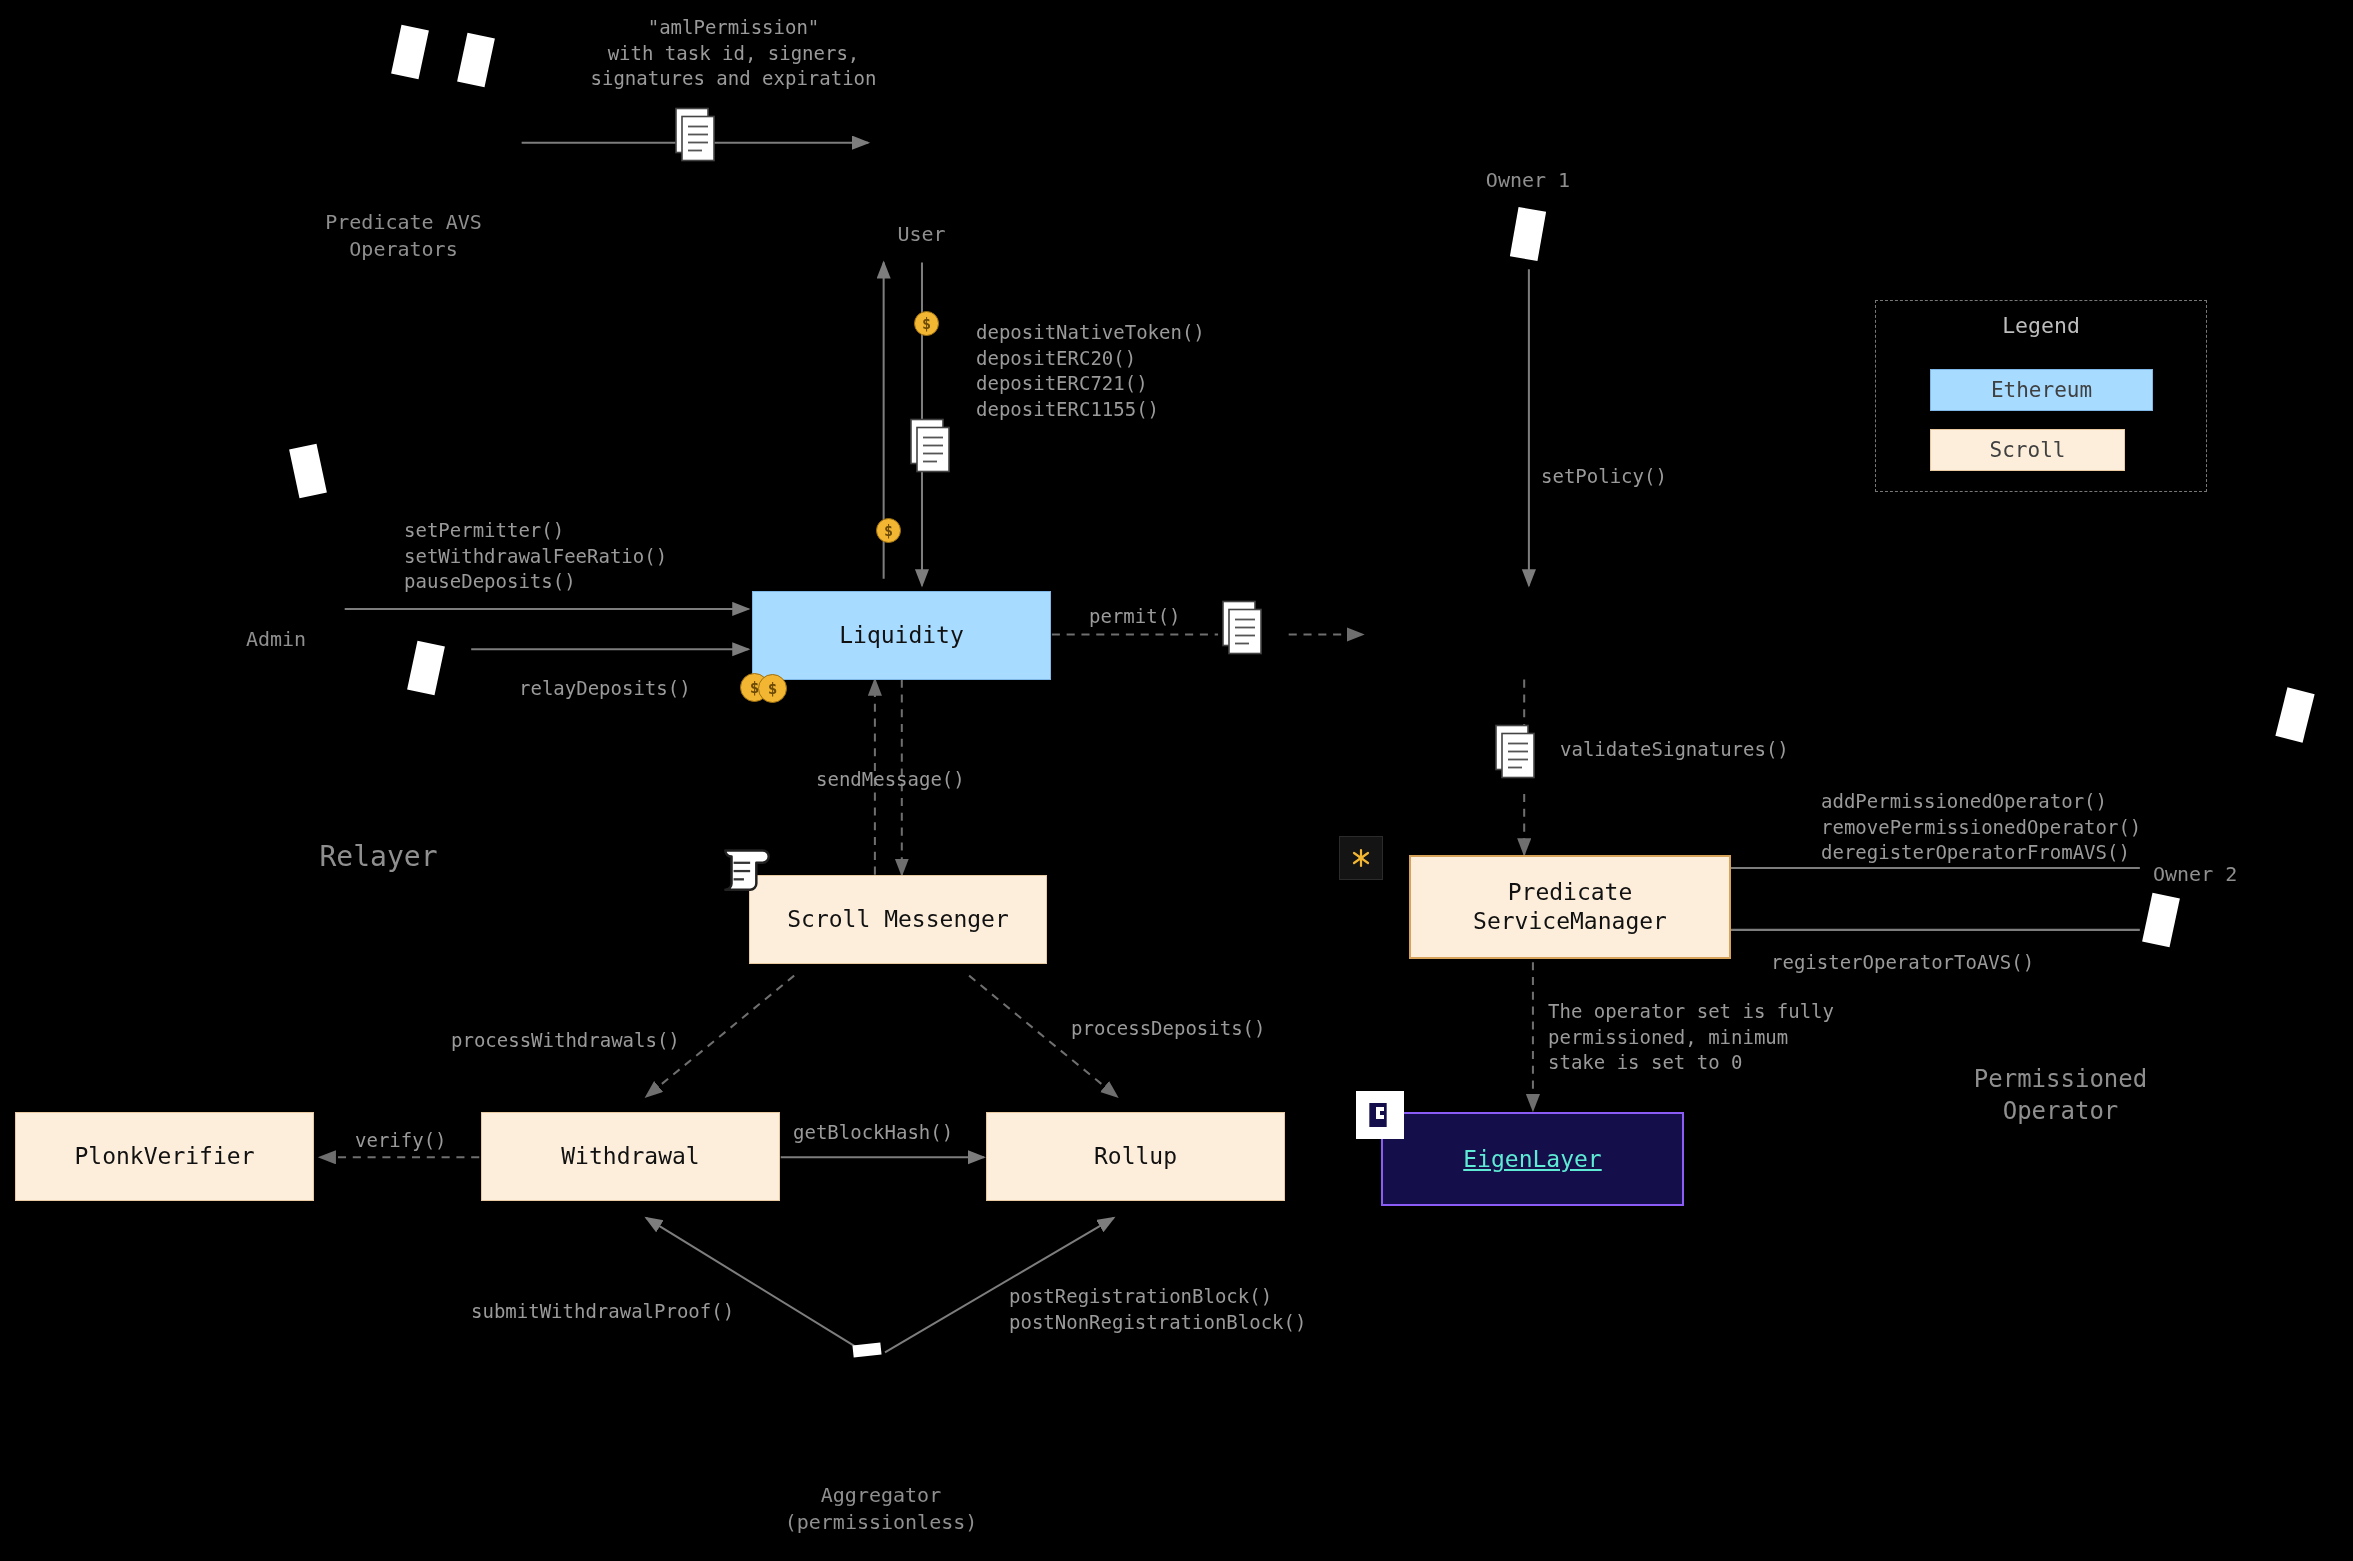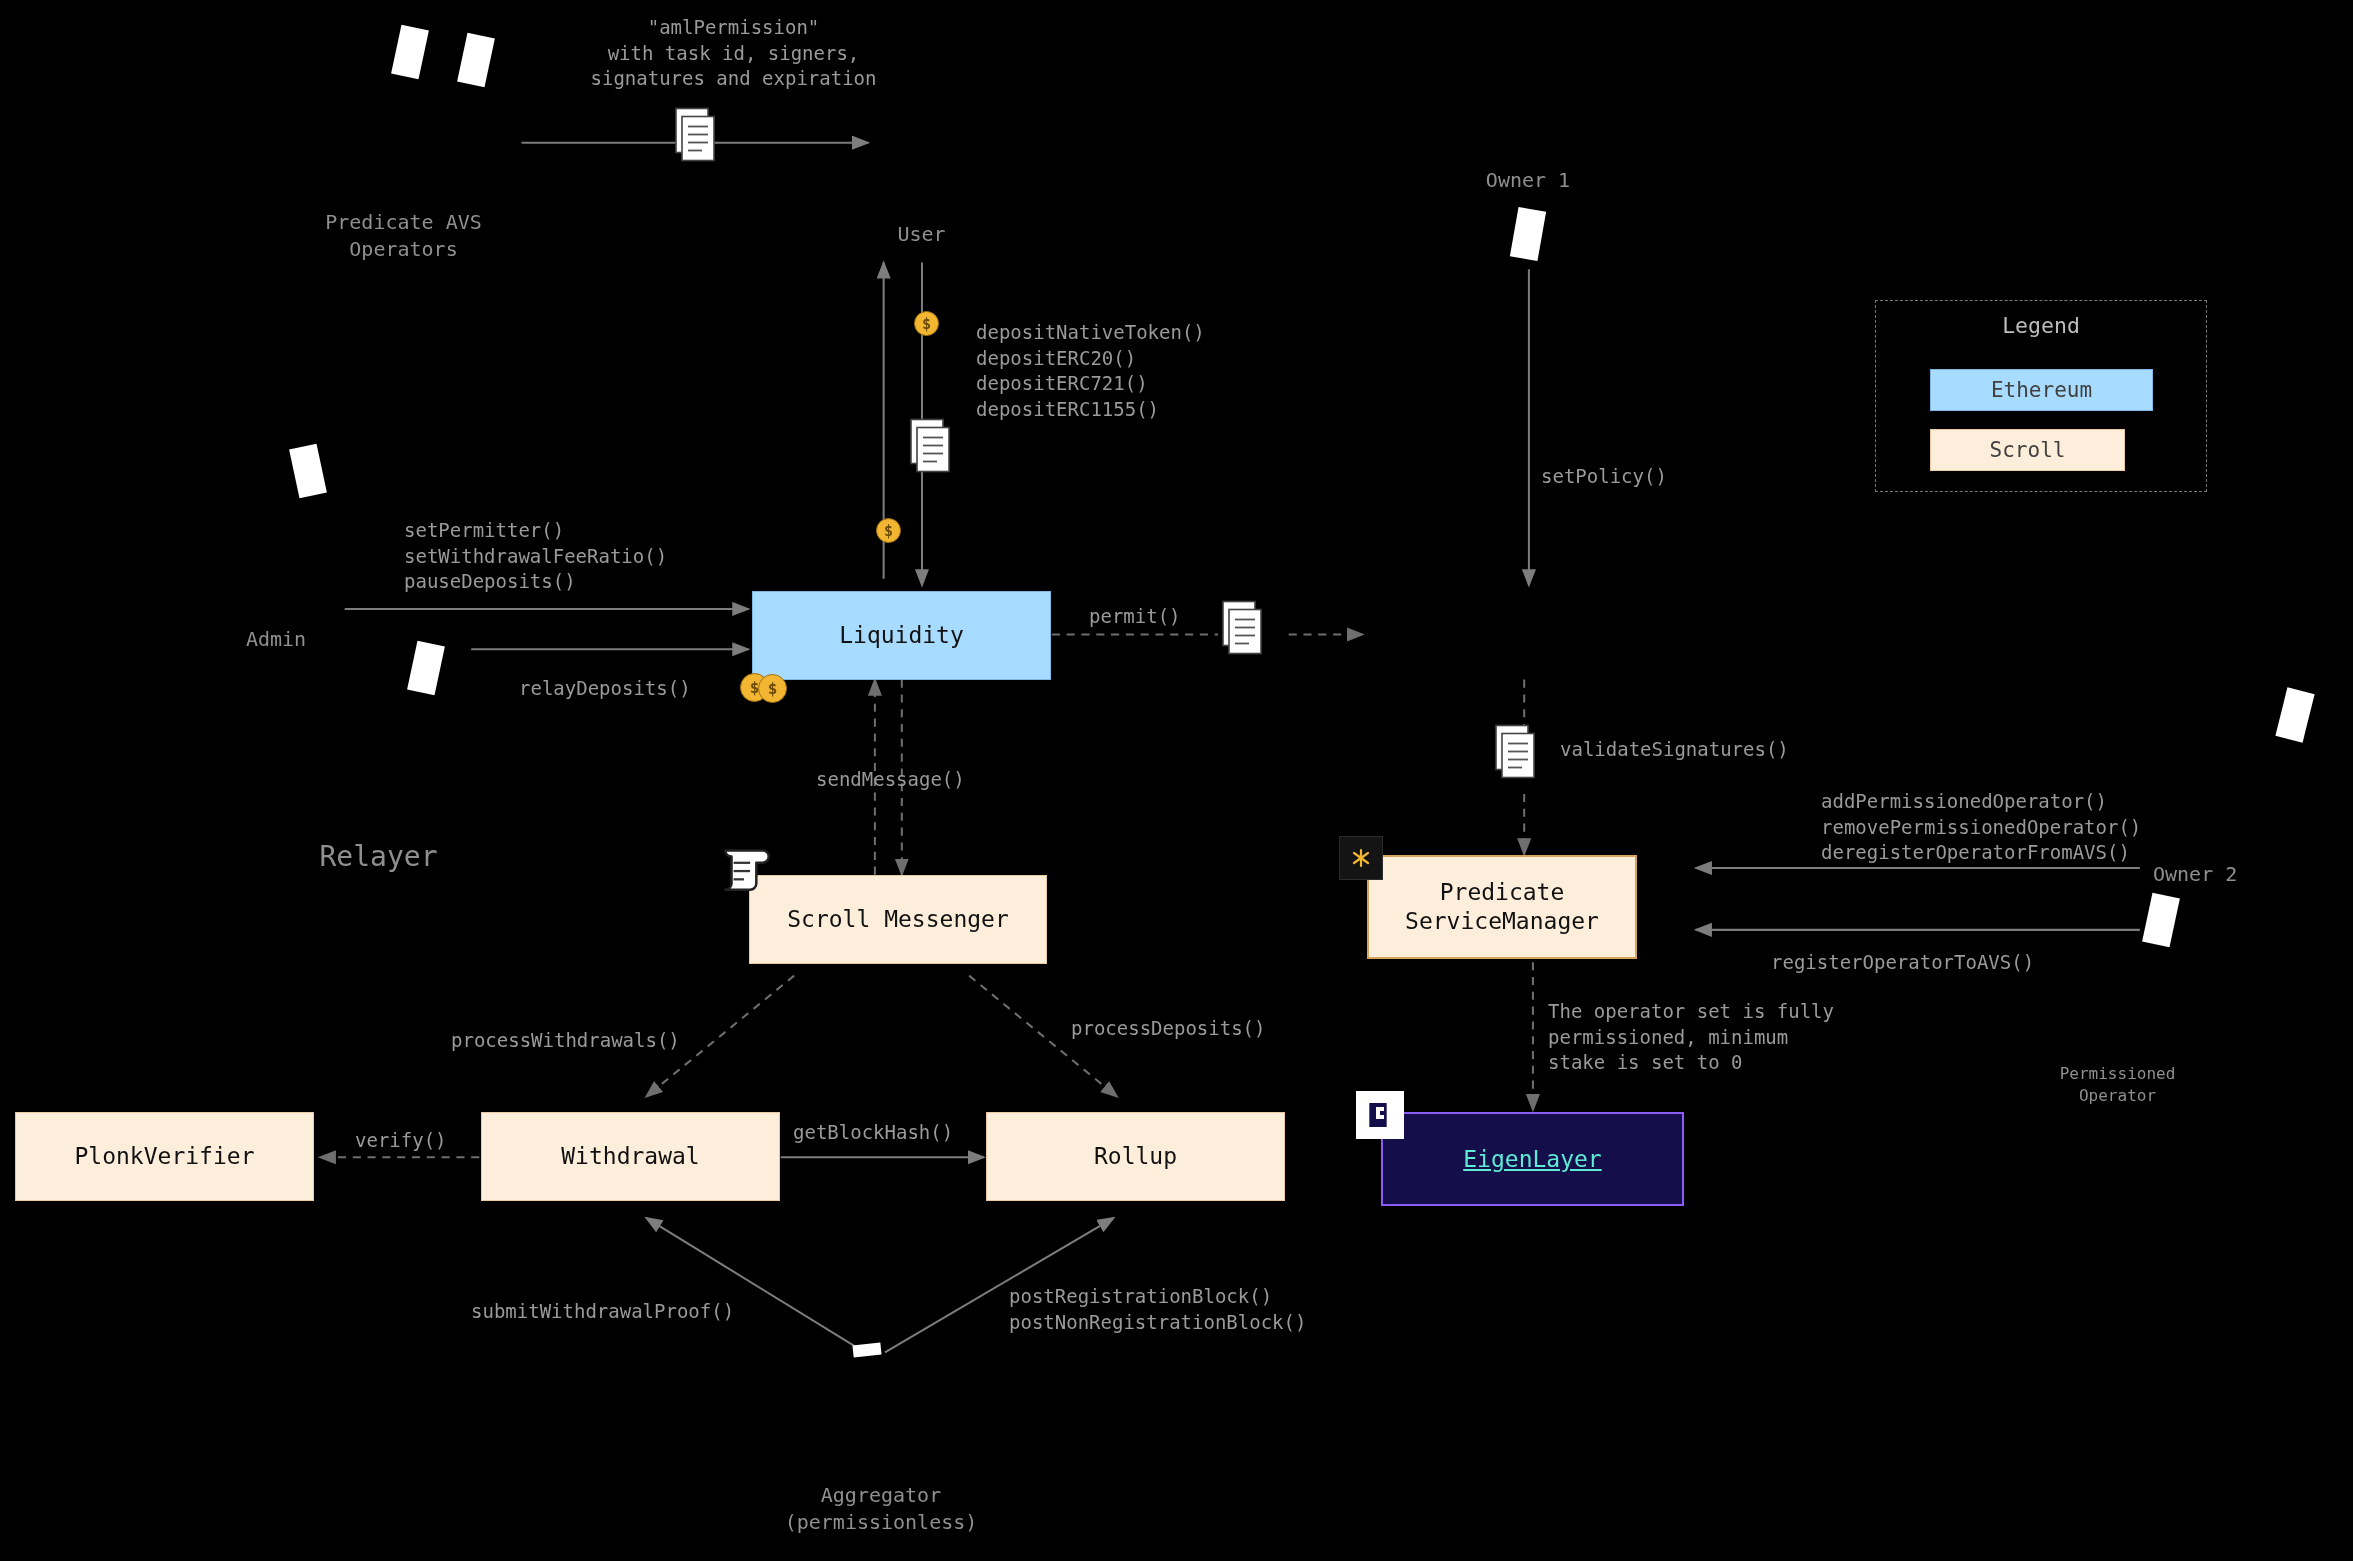--- a/index.html
+++ b/index.html
@@ -177,21 +177,21 @@
     <line x1="3180" y1="1382" x2="2520" y2="1382" stroke="#7d7d7d" stroke-width="3" marker-end="url(#arrow)"></line>
 
     <line x1="2278" y1="1430" x2="2278" y2="1650" stroke="#6f6f6f" stroke-width="3" stroke-dasharray="12 10" marker-end="url(#arrowd)"></line>
   </svg>
 
   <div class="node eth" style="left:752px; top:591px; width:299px; height:89px; font-size:23px;">Liquidity</div>
 
 
   <div class="node scroll" style="left:749px; top:875px; width:298px; height:89px; font-size:23px;">Scroll Messenger</div>
 
-  <div class="node predsm" style="left:1367px; top:855px; width:270px; height:104px; font-size:23px;">Predicate
+  <div class="node predsm" style="left:1409px; top:855px; width:322px; height:104px; font-size:23px;">Predicate
 ServiceManager</div>
 
   <div class="node scroll" style="left:15px; top:1112px; width:299px; height:89px; font-size:23px;">PlonkVerifier</div>
 
   <div class="node scroll" style="left:481px; top:1112px; width:299px; height:89px; font-size:23px;">Withdrawal</div>
 
   <div class="node scroll" style="left:986px; top:1112px; width:299px; height:89px; font-size:23px;">Rollup</div>
 
   <div class="node eigen" style="left:1381px; top:1112px; width:303px; height:94px; font-size:23px;">EigenLayer</div>
 
@@ -216,21 +216,21 @@
   <div class="label actor" style="left:834px; top:221px; width:175px; font-size:20px;">User</div>
 
   <div class="label actor" style="left:1427px; top:167px; width:202px; font-size:20px;">Owner 1</div>
 
   <div class="label actor" style="left:202px; top:626px; width:148px; font-size:20px;">Admin</div>
 
   <div class="label actor" style="left:291px; top:821px; width:175px; font-size:28px;margin-top:17px;">Relayer</div>
 
   <div class="label actor" style="left:2153px; top:861px; width:188px; font-size:20px; text-align:left;">Owner 2</div>
 
-  <div class="label actor" style="left:1976px; top:1063px; width:283px; font-size:16px;">Permissioned
+  <div class="label actor" style="left:1919px; top:1063px; width:283px; font-size:24px;">Permissioned
 Operator</div>
 
   <div class="label actor" style="left:713px; top:1482px; width:336px; font-size:20px;">Aggregator
 (permissionless)</div>
 
   <div class="label" style="left:545px; top:15px; width:377px; font-size:19px; text-align:center;">"amlPermission"
 with task id, signers,
 signatures and expiration</div>
 
   <div class="label" style="left:976px; top:320px; width:404px; font-size:19px;">depositNativeToken()

